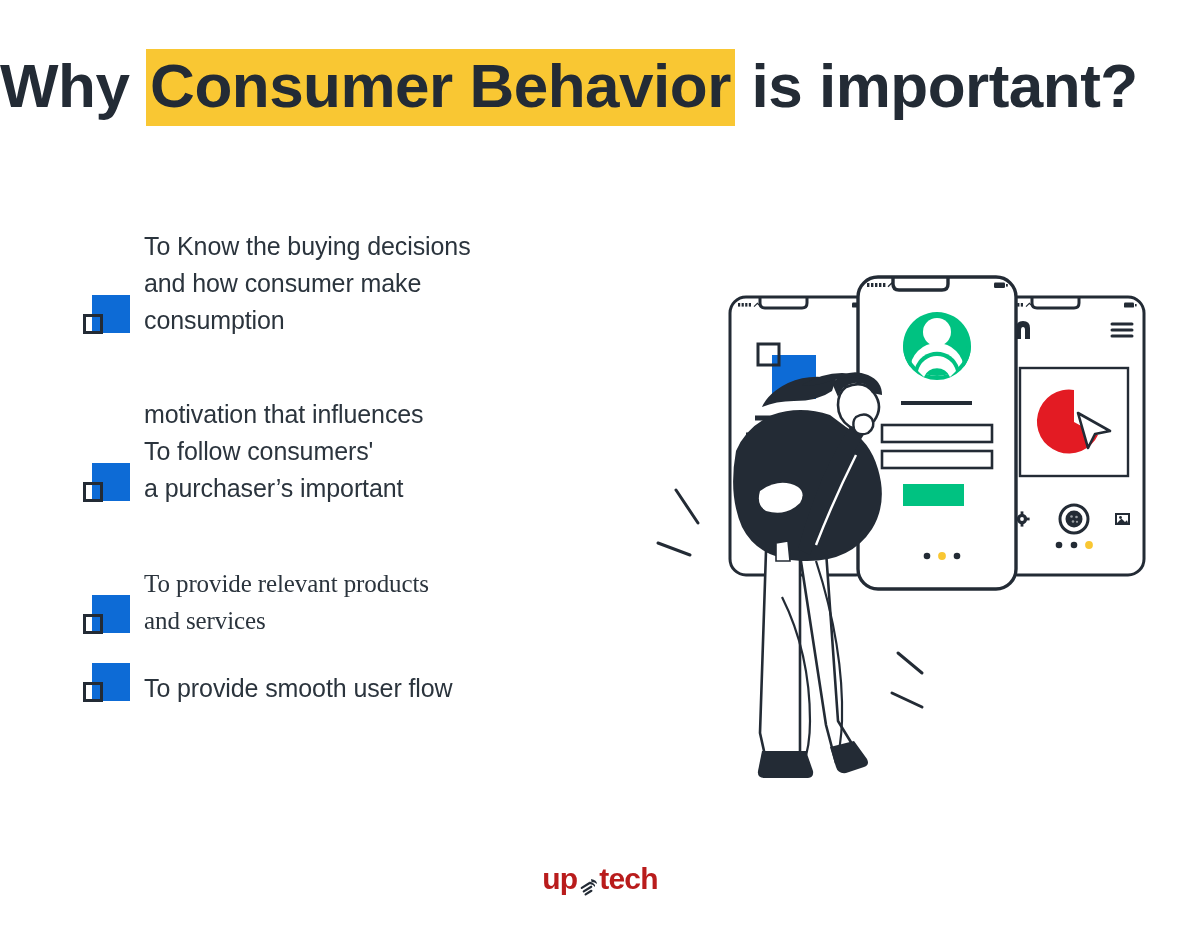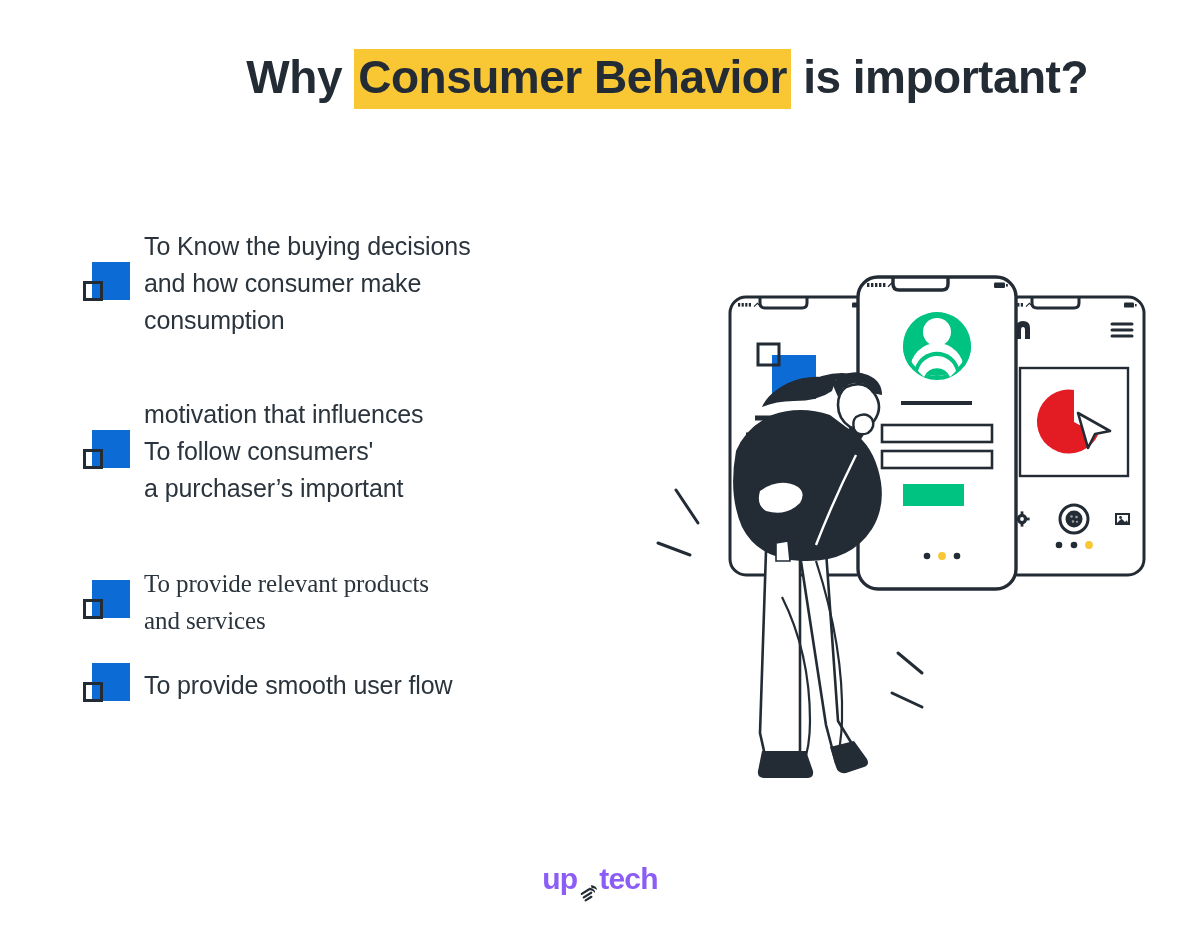--- a/index.html
+++ b/index.html
@@ -12,42 +12,42 @@
   #page {
     position: relative;
     width: 1200px; height: 925px;
     background: #ffffff;
   }
 
   
   #title {
     position: absolute;
     top: 50px; left: 0; width: 1088px;
-    text-align: right;
-    font-size: 46px;
+    text-align: left;
+    font-size: 62px;
     font-weight: bold;
     letter-spacing: -0.5px;
     color: #232B35;
     white-space: nowrap;
   }
   #title .hl {
     background: #F9C733;
     padding: 2px 4px 6px 4px;
   }
 
   
   #bullets {
     position: absolute;
     left: 82px; top: 228px;
     width: 560px;
   }
   .bullet-row {
     position: relative;
     display: flex;
-    align-items: center;
+    align-items: flex-end;
   }
   .bullet-row.b0 { margin-top: 0px; }
   .bullet-row.b1 { margin-top: 57px; }
   .bullet-row.b2 { margin-top: 58px; font-family: Liberation Serif, serif; }
   .bullet-row.b3 { margin-top: 24px; }
 
   .marker {
     position: relative;
     width: 62px;
     flex: 0 0 62px;
@@ -84,25 +84,25 @@
 
   
   #logo {
     position: absolute;
     left: 0; top: 862px;
     width: 1200px;
     text-align: center;
   }
   #logo .logo-inner {
     display: inline-flex;
-    align-items: flex-end;
+    align-items: center;
     font-size: 30px;
     font-weight: bold;
     letter-spacing: -0.8px;
-    color: #8b5cf6;
+    color: #b91c1c;
   }
   #logo .logo-mark {
     display: inline-block;
     width: 20px; height: 22px;
     margin: 0 1px;
     position: relative;
     top: 2px;
   }
 </style>
 </head>

